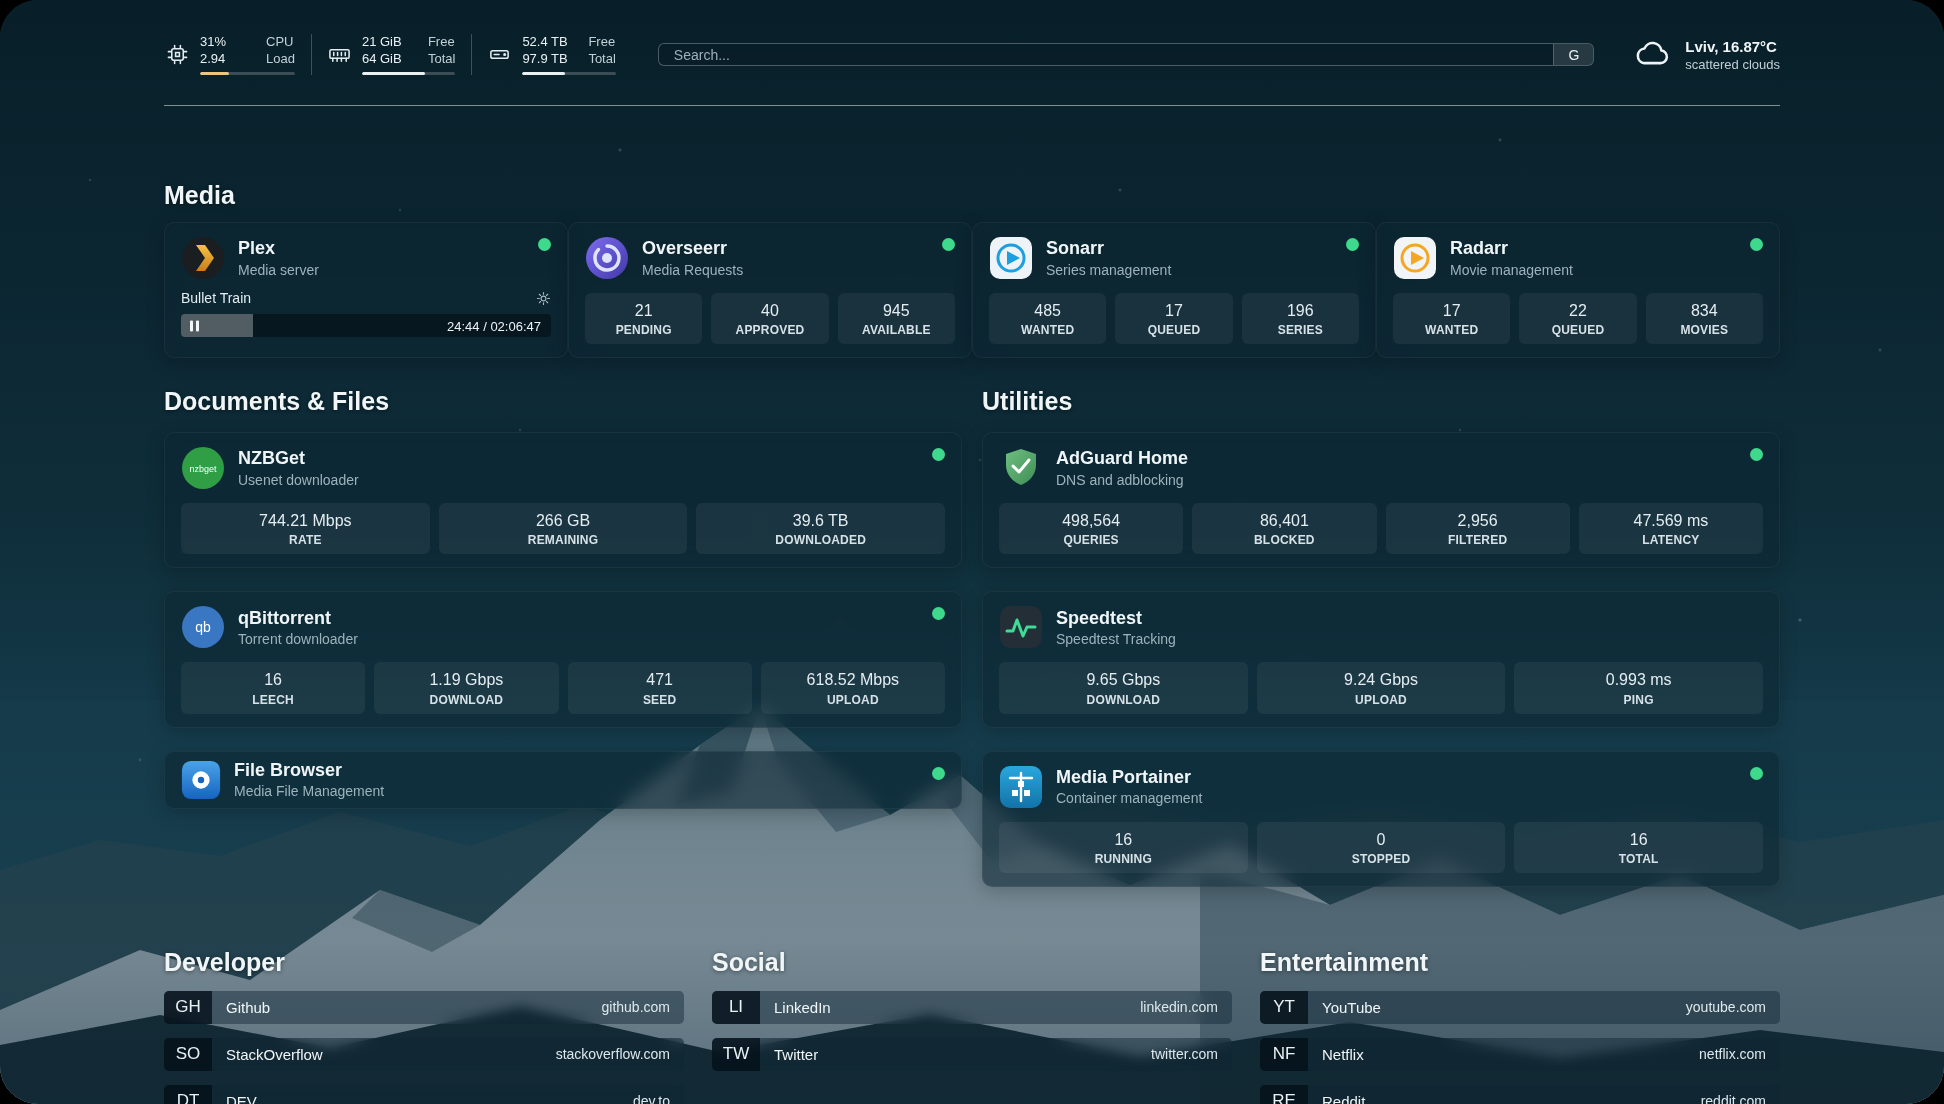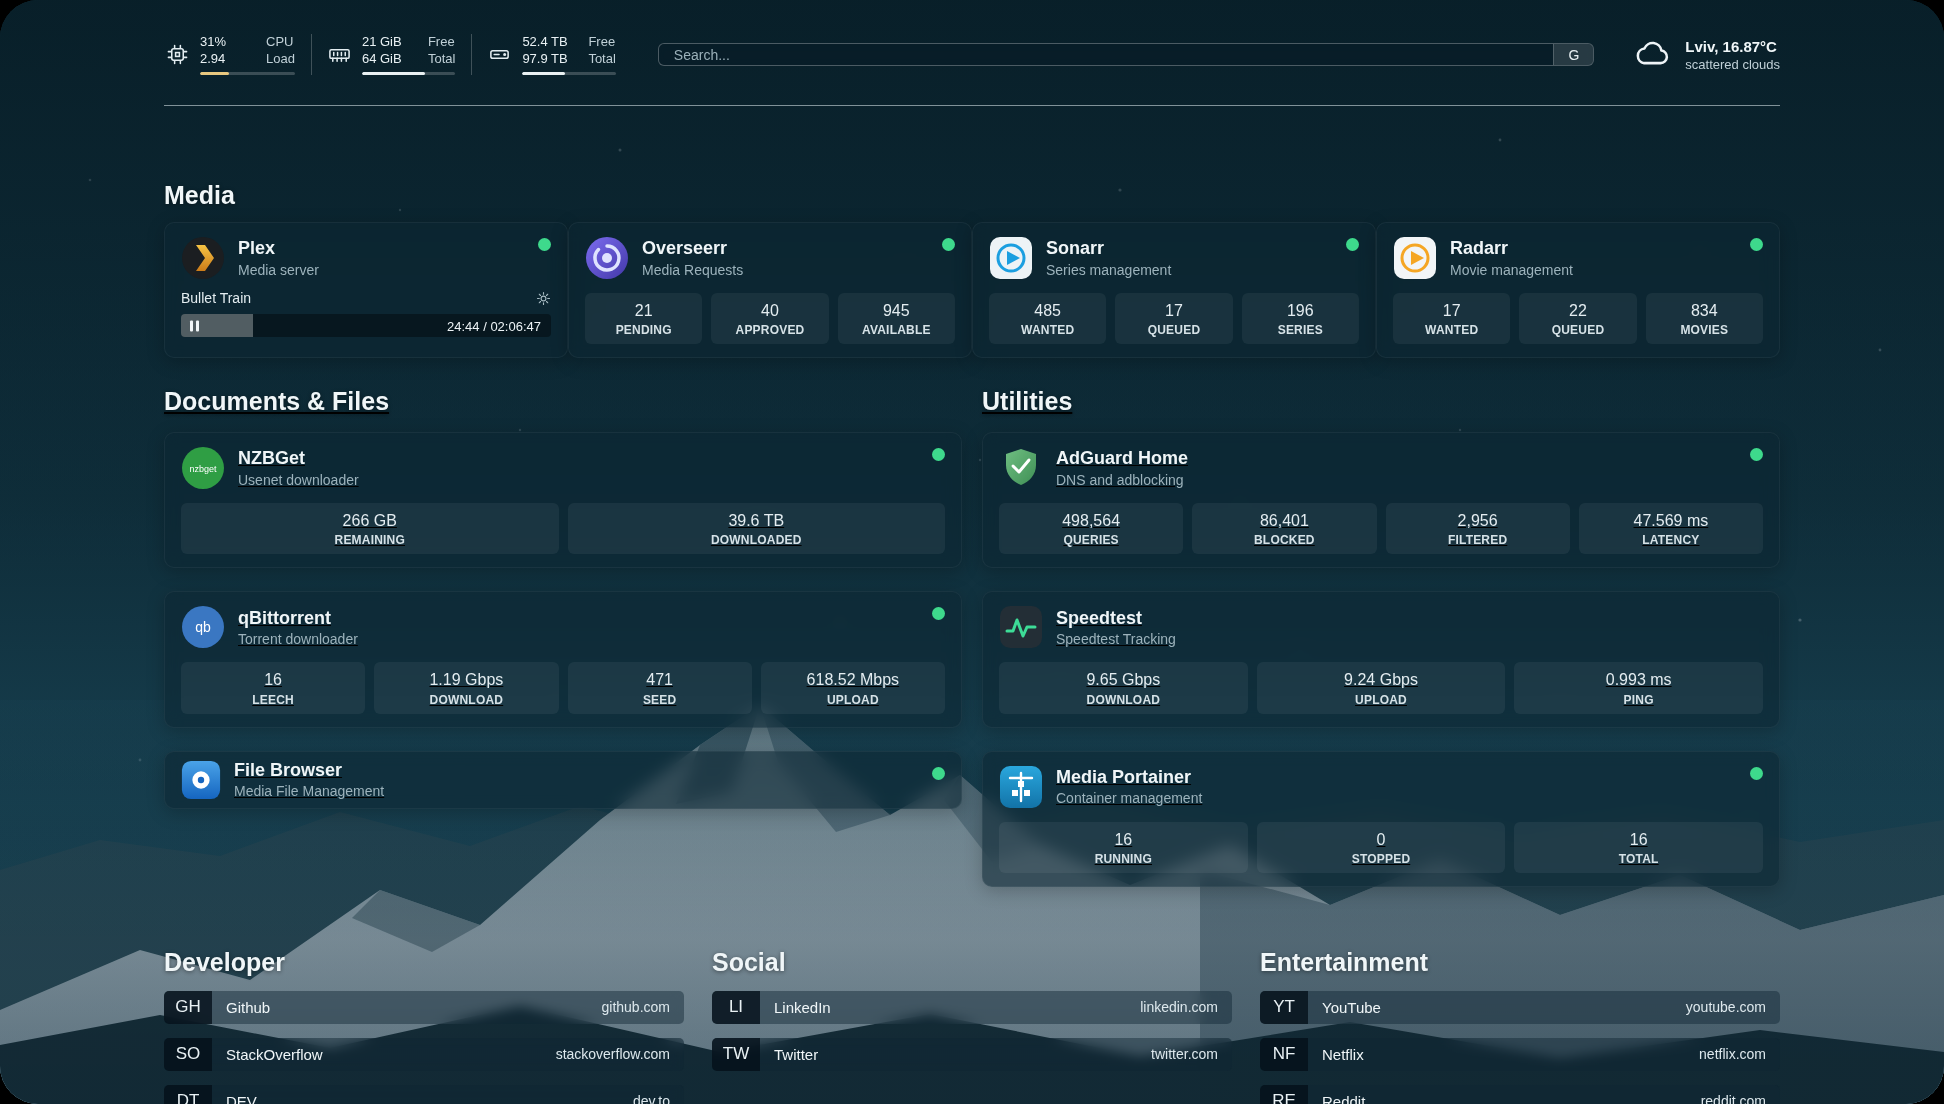--- a/index.html
+++ b/index.html
@@ -35,21 +35,21 @@
   .w-cond { font-size: 13px; color: #c0d0d7; margin-top: 2px; }
 
   .divider { margin-top: 30px; border-top: 1.5px solid rgba(225,238,243,0.55); }
 
   
   h2.sec-title { font-size: 25px; line-height: 30px; font-weight: 600; color: #f0f6f8; text-shadow: 0 1px 4px rgba(0,0,0,.45); }
 
   .section-media { margin-top: 74px; }
   .media-grid { display: grid; grid-template-columns: repeat(4, 1fr); margin-top: 12px; }
 
-  .two-col { display: grid; grid-template-columns: 1fr 1fr; gap: 20px; margin-top: 28px; text-decoration: underline; }
+  .two-col { display: grid; grid-template-columns: 1fr 1fr; gap: 20px; margin-top: 28px; }
   .col-cards { display: flex; flex-direction: column; gap: 23px; margin-top: 16px; }
 
   .card { position: relative; border-radius: 10px; padding: 13px 16px; background: rgba(12,38,50,0.58); backdrop-filter: blur(8px); border: 1px solid rgba(255,255,255,0.05); box-shadow: 0 4px 18px rgba(0,0,0,0.22); }
   .card.compact { padding: 8px 16px; }
   .card-head { display: flex; align-items: center; gap: 13px; }
   .app-icon { width: 44px; height: 44px; flex: 0 0 44px; display: flex; }
   .app-icon svg { width: 100%; height: 100%; }
   .card.compact .app-icon { width: 40px; height: 40px; flex-basis: 40px; }
   .app-name { font-size: 18px; font-weight: 600; color: #f0f6f8; line-height: 1.2; }
   .app-sub { font-size: 14px; color: #9db3bc; margin-top: 2px; }
@@ -392,20 +392,24 @@
                   <text x="22" y="25.5" text-anchor="middle" font-size="9" fill="#ffffff" font-family="Liberation Sans, sans-serif">nzbget</text>
                 </svg>
               </span>
               <div class="app-meta">
                 <div class="app-name">NZBGet</div>
                 <div class="app-sub">Usenet downloader</div>
               </div>
             </div>
             <div class="stats">
               <div class="stat">
+                <div class="stat-val">744.21 Mbps</div>
+                <div class="stat-lab">RATE</div>
+              </div>
+              <div class="stat">
                 <div class="stat-val">266 GB</div>
                 <div class="stat-lab">REMAINING</div>
               </div>
               <div class="stat">
                 <div class="stat-val">39.6 TB</div>
                 <div class="stat-lab">DOWNLOADED</div>
               </div>
             </div>
           </div>
 

